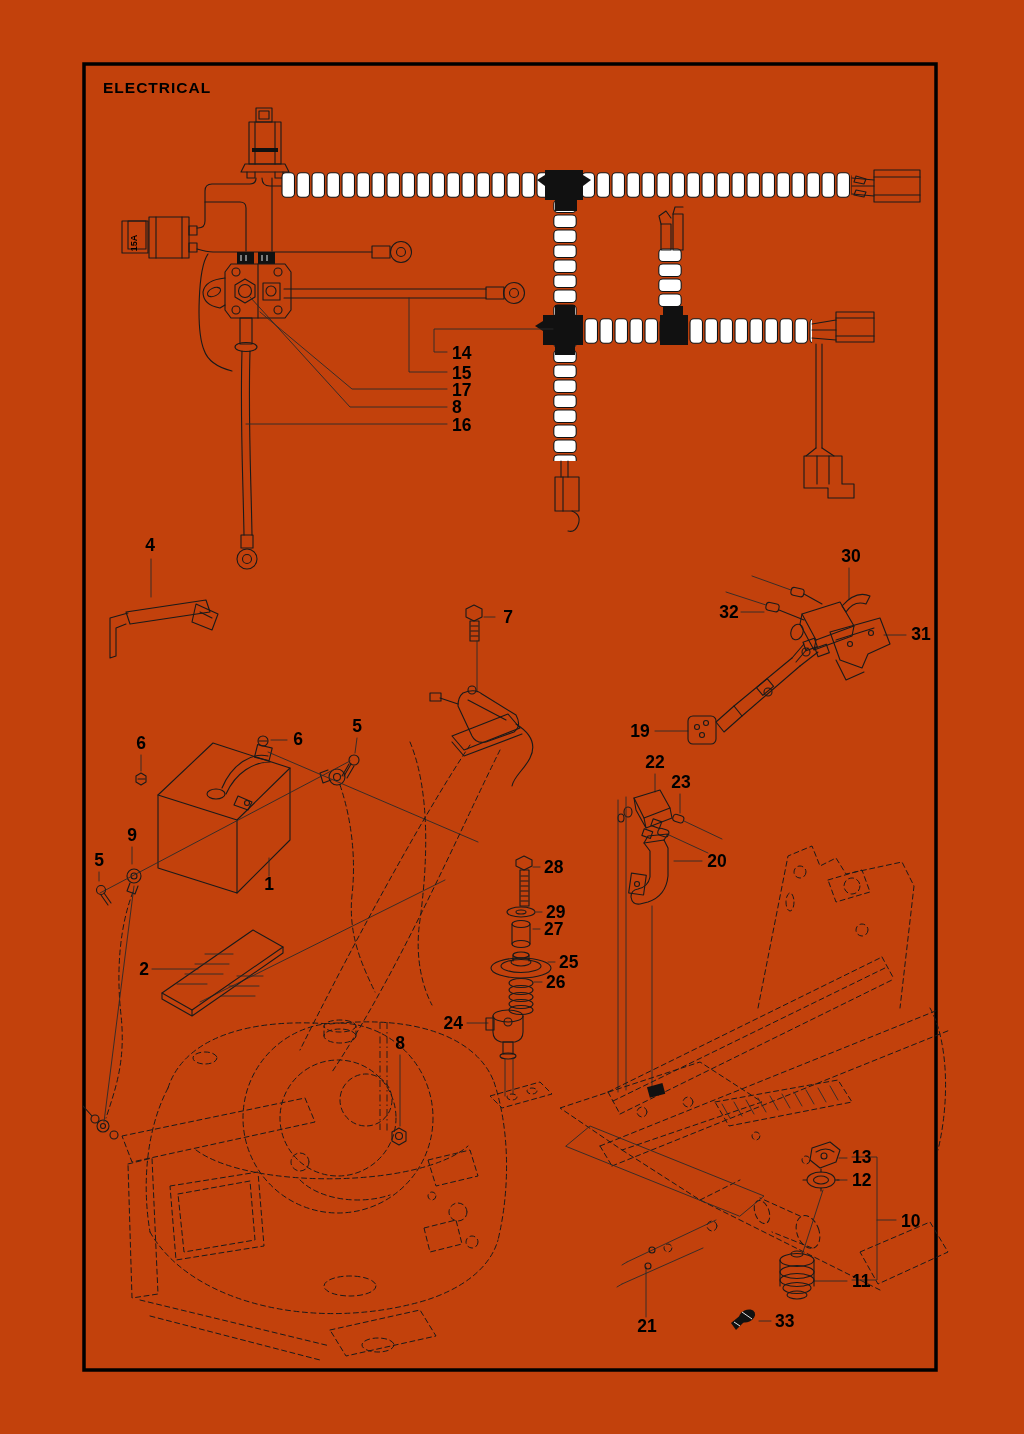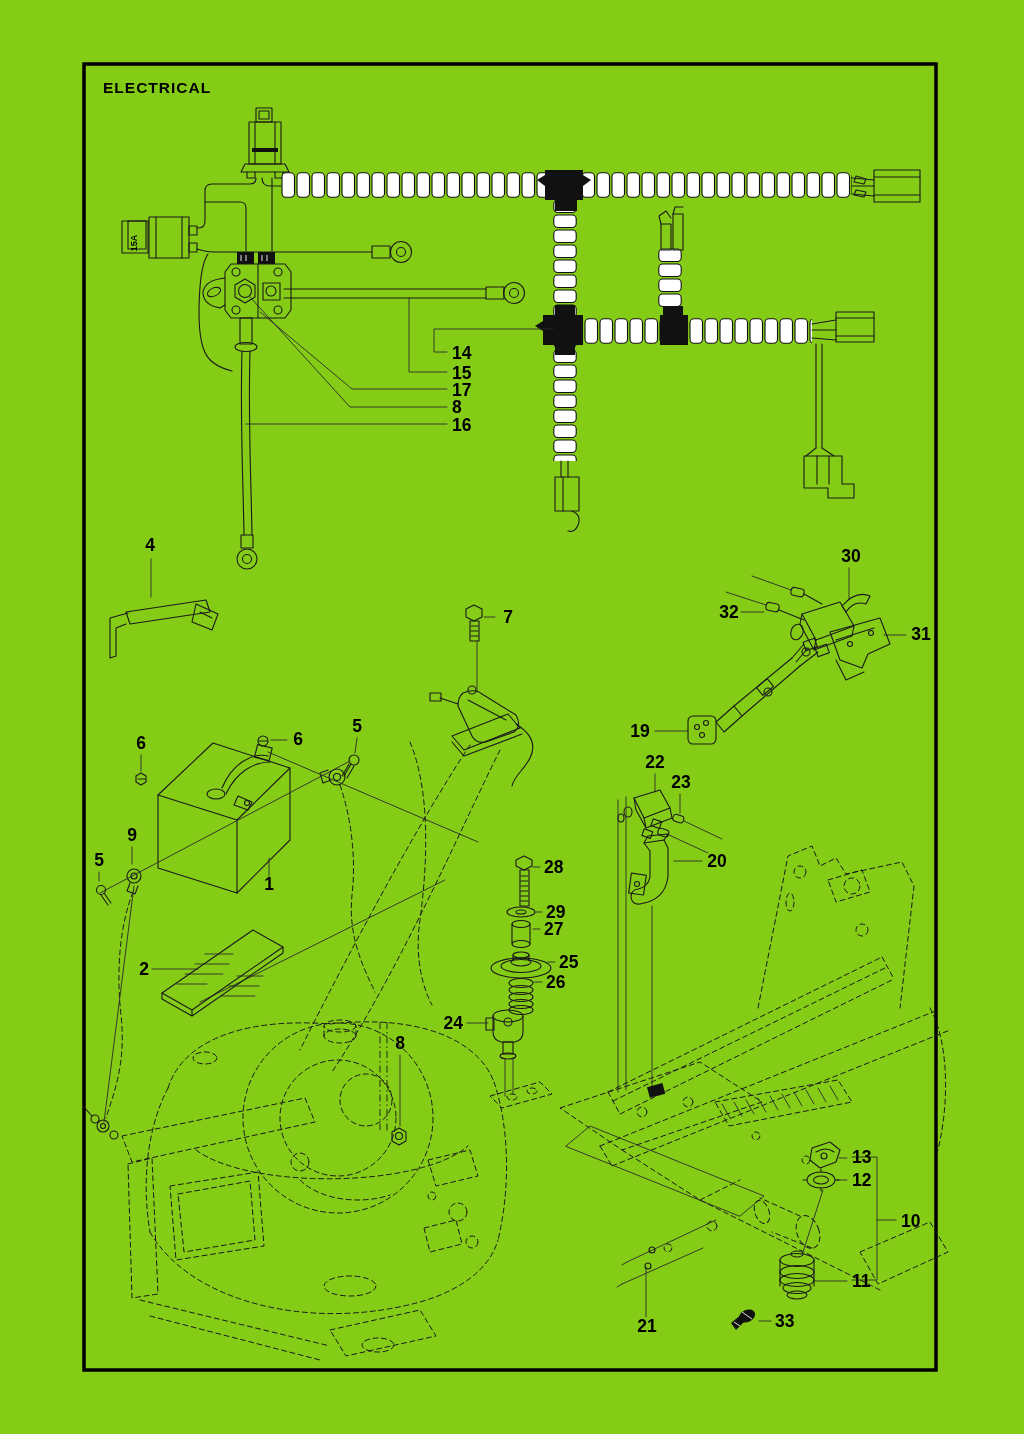--- a/index.html
+++ b/index.html
@@ -1,16 +1,16 @@
 <!DOCTYPE html>
 <html><head>
 <meta charset="utf-8">
 <style>
   html,body{margin:0;padding:0;background:#e8e8e8;}
-  .page{position:relative;width:1024px;height:1434px;background:#84cc16;overflow:hidden;}
+  .page{position:relative;width:1024px;height:1434px;background:#c2410c;overflow:hidden;}
   svg{position:absolute;top:0;left:0;}
   text{font-family:"Liberation Sans","DejaVu Sans",sans-serif;fill:#000;stroke:none;}
   .callout{font-size:17.5px;font-weight:bold;}
   .title{font-size:15.5px;font-weight:bold;letter-spacing:1px;}
   .tiny{font-size:9px;font-weight:bold;}
   .ln{fill:none;stroke:#1a1a1a;stroke-width:1.1;stroke-linecap:round;stroke-linejoin:round;}
   .thin{fill:none;stroke:#2a2a2a;stroke-width:0.9;stroke-linecap:round;stroke-linejoin:round;}
   .dash{fill:none;stroke:#1a1a1a;stroke-width:1;stroke-dasharray:5 3.5;stroke-linecap:round;stroke-linejoin:round;}
   .ddot{fill:none;stroke:#1a1a1a;stroke-width:0.9;stroke-dasharray:7 3 1.5 3;}
   .blk{fill:#111;stroke:none;}

